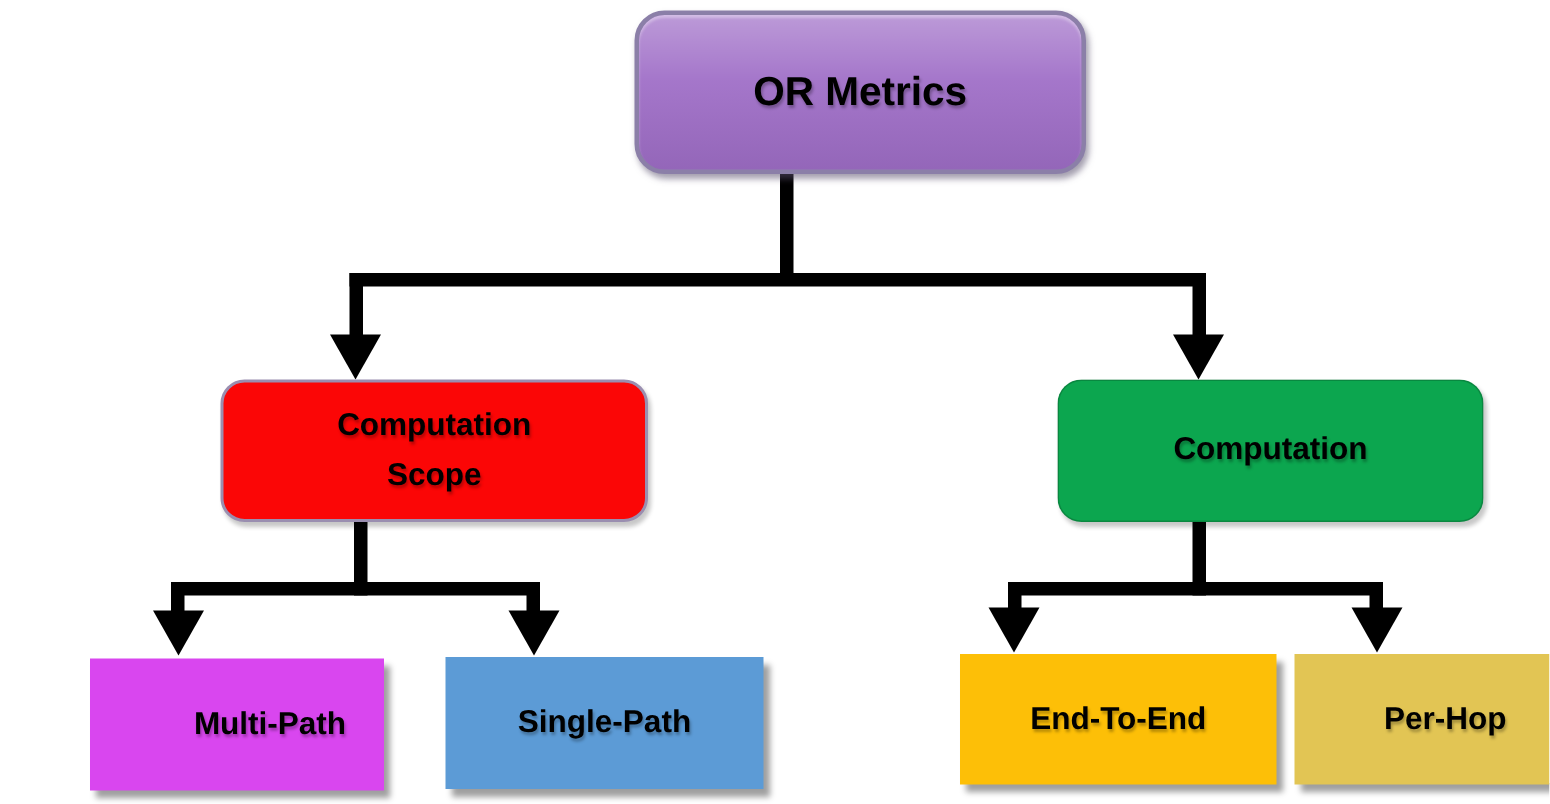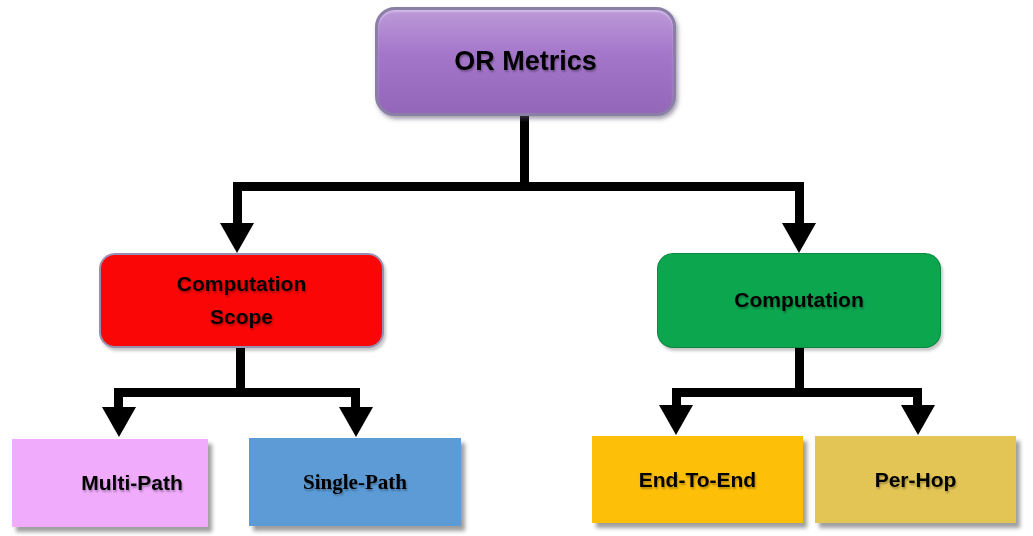--- a/index.html
+++ b/index.html
@@ -32,20 +32,21 @@
   .node {
     position: absolute;
     display: flex;
     flex-direction: column;
     align-items: center;
     justify-content: center;
     text-align: center;
     color: #000;
     font-weight: bold;
     box-sizing: border-box;
+    margin-left: 48px;
   }
   .lbl {
     display: block;
     text-shadow: 1px 2px 2px rgba(0,0,0,0.28);
   }
   .node--root {
     border-radius: 20px;
     border: 3px solid #8B7FA8;
     font-size: 27px;
     background-image: linear-gradient(to bottom,
@@ -101,25 +102,25 @@
 
   <div class="node node--mid node--scope" style="left: 99px; top: 253px; width: 285px; height: 95px; background-color: rgb(251, 6, 6);">
     <span class="lbl">Computation</span>
     <span class="lbl">Scope</span>
   </div>
 
   <div class="node node--mid node--method" style="left: 657px; top: 253px; width: 284px; height: 95px; background-color: rgb(12, 166, 79);">
     <span class="lbl">Computation</span>
   </div>
 
-  <div class="node node--leaf" style="left: 12px; top: 439px; width: 196px; height: 88px; background-color: #f0abfc; padding-left: 44px;">
+  <div class="node node--leaf" style="left: 12px; top: 439px; width: 196px; height: 88px; background-color: #d946ef; padding-left: 44px;">
     <span class="lbl">Multi-Path</span>
   </div>
 
-  <div class="node node--leaf" style="left: 249px; top: 438px; width: 212px; height: 88px; background-color: rgb(92, 155, 214); font-family: Liberation Serif, serif;">
+  <div class="node node--leaf" style="left: 249px; top: 438px; width: 212px; height: 88px; background-color: rgb(92, 155, 214);">
     <span class="lbl">Single-Path</span>
   </div>
 
   <div class="node node--leaf" style="left: 592px; top: 436px; width: 211px; height: 87px; background-color: rgb(253, 191, 7);">
     <span class="lbl">End-To-End</span>
   </div>
 
   <div class="node node--leaf" style="left: 815px; top: 436px; width: 201px; height: 87px; background-color: rgb(226, 197, 84);">
     <span class="lbl">Per-Hop</span>
   </div>

